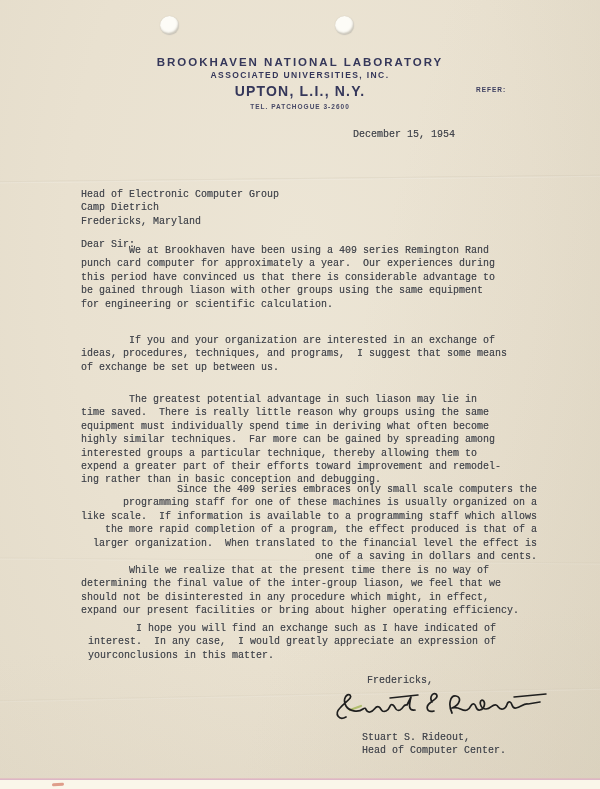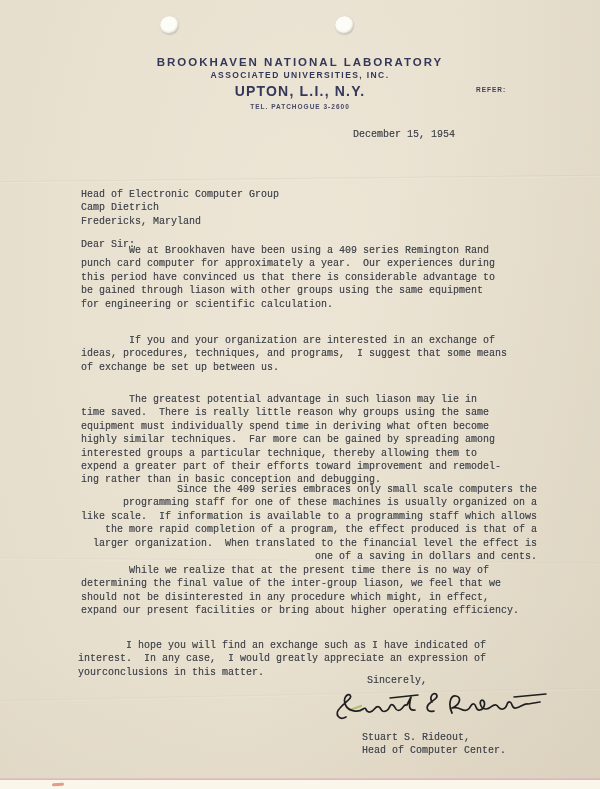--- a/index.html
+++ b/index.html
@@ -51,21 +51,21 @@
     text-shadow:0 0 0.6px rgba(62,66,74,0.55);
   }
   .date{top:128px;left:353px;}
   .recipient{top:188px;left:81px;}
   .salutation{top:238px;left:81px;}
   .p1{top:244px;left:81px;}
   .p2{top:334px;left:81px;}
   .p3{top:385px;left:81px;margin-top:8px;}
   .p4{top:483px;left:81px;text-align:right;}
   .p5{top:564px;left:81px;}
-  .p6{top:622px;left:78px;margin-top:17px;}
+  .p6{top:622px;left:88px;}
   .closing{top:674px;left:367px;}
   .sig-name{top:731px;left:362px;}
   .sig-title{top:744px;left:362px;}
 
   .signature{position:absolute;top:688px;left:330px;width:232px;height:44px;}
 
   .bottom-strip{
     position:absolute;left:0;top:779px;width:600px;height:10px;
     background:#faf6ea;
     border-top:1px solid #dcb6c6;
@@ -126,21 +126,21 @@
 larger organization.  When translated to the financial level the effect is
 one of a saving in dollars and cents.</pre>
   <pre class="tw p5">        While we realize that at the present time there is no way of
 determining the final value of the inter-group liason, we feel that we
 should not be disinterested in any procedure which might, in effect,
 expand our present facilities or bring about higher operating efficiency.</pre>
   <pre class="tw p6">        I hope you will find an exchange such as I have indicated of
 interest.  In any case,  I would greatly appreciate an expression of
 yourconclusions in this matter.</pre>
 
-  <pre class="tw closing">Sincerely,</pre>
+  <pre class="tw closing">Fredericks,</pre>
 
   <svg class="signature" viewBox="0 0 232 44" xmlns="http://www.w3.org/2000/svg" aria-label="Stuart S. Rideout signature">
 
     <path d="M20,22 L31,18" stroke="#a4b656" stroke-width="2.2" fill="none" opacity="0.8" stroke-linecap="round"></path>
 
     <path d="M16,29 C9,33 4,26 10,20 C16,13 23,10 20,7 C17,5 12,11 16,18 C19,23 28,25 33,21
              C37,18 35,25 40,24 C45,23 45,17 49,19 C52,21 51,25 56,23 C61,21 59,15 63,17
              C66,19 65,24 70,22 C74,20 73,16 77,17 L81,9 C79,17 78,23 85,22" stroke="#1f1f1f" stroke-width="1.7" fill="none" stroke-linecap="round" stroke-linejoin="round"></path>
 
     <path d="M60,10 L88,7" stroke="#1f1f1f" stroke-width="1.5" fill="none" stroke-linecap="round"></path>

